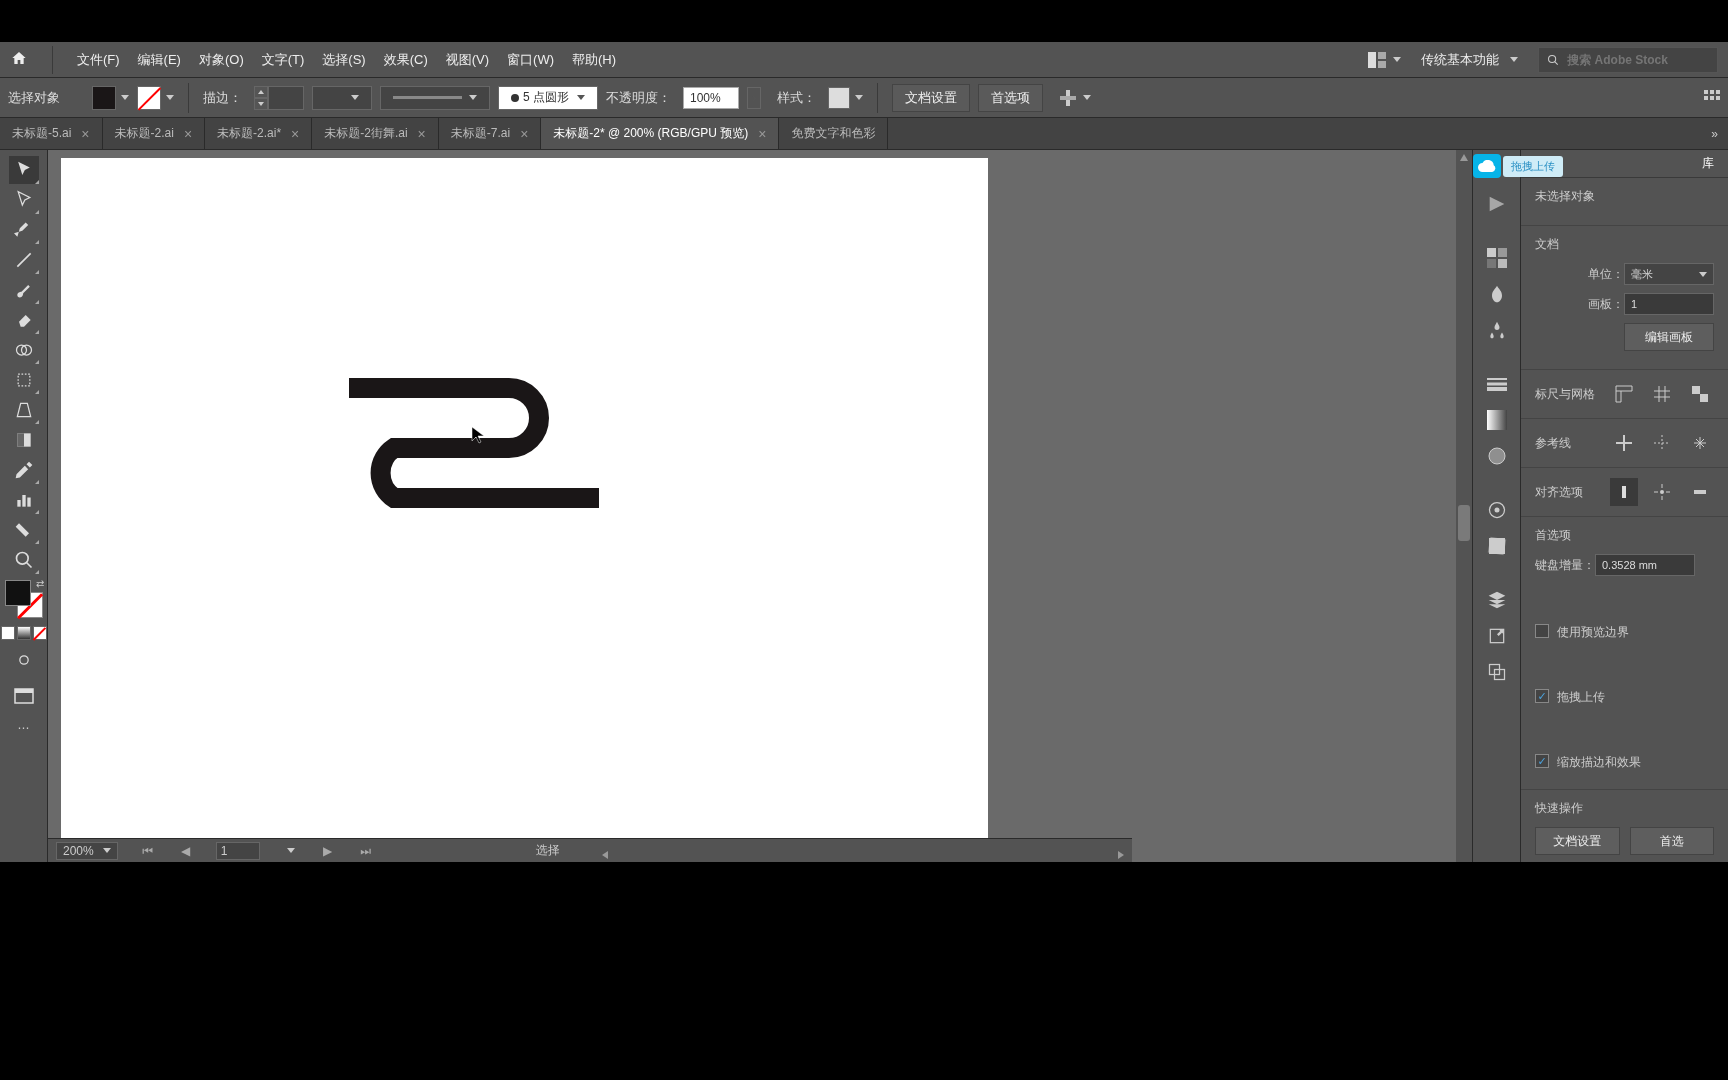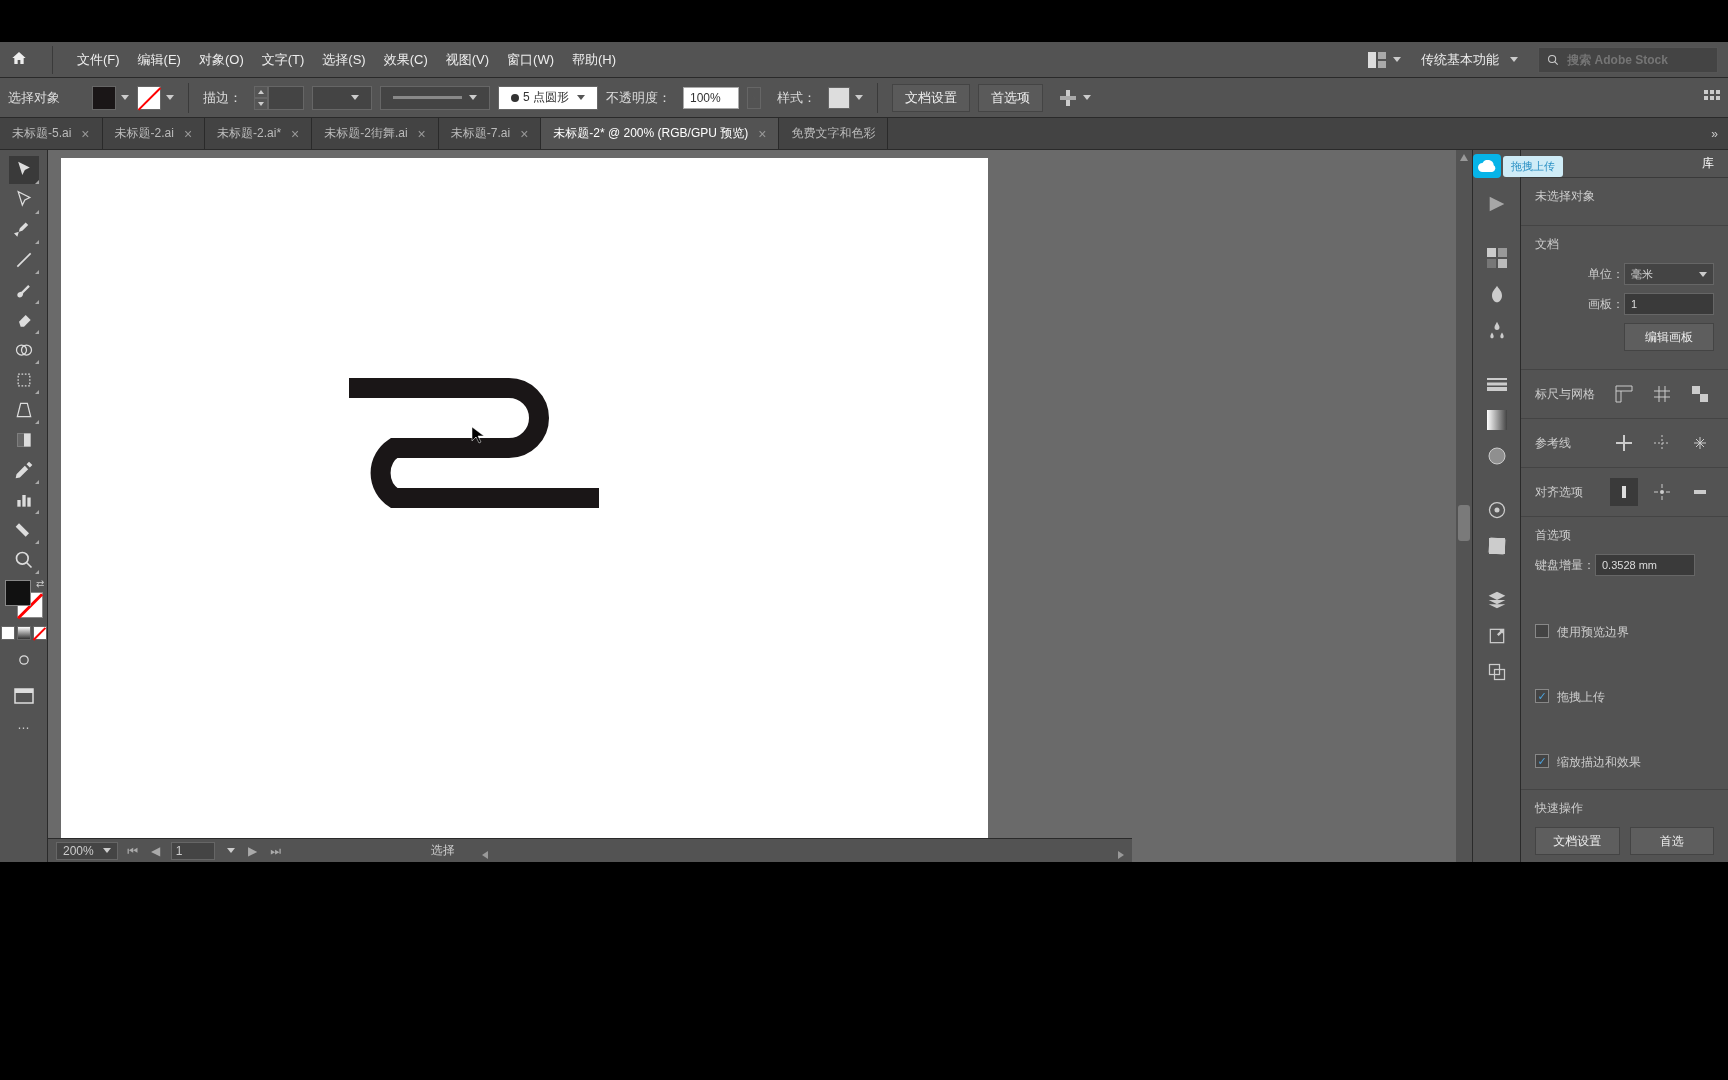--- a/index.html
+++ b/index.html
@@ -81,21 +81,21 @@
 .prop-input { background: #3a3a3a; border: 1px solid #666; height: 22px; width: 90px; padding: 0 6px; color: #ddd; font-size: 11px; display: flex; align-items: center; }
 .panel-btn { background: #5e5e5e; border: 1px solid #444; height: 28px; display: flex; align-items: center; justify-content: center; font-size: 12px; color: #eee; }
 .icon-row { display: flex; gap: 10px; justify-content: flex-end; align-items: center; }
 .icon-box { width: 28px; height: 28px; display: flex; align-items: center; justify-content: center; cursor: pointer; border: 1px solid transparent; }
 .checkbox-row { display: flex; align-items: flex-start; gap: 8px; margin-bottom: 8px; margin-top: 48px; }
 .chk { width: 14px; height: 14px; border: 1px solid #888; display: flex; align-items: center; justify-content: center; background: #444; }
 .chk.checked::after { content: "✓"; color: #4aa3df; font-size: 11px; }
 .btn-row { display: flex; gap: 10px; }
 .btn-row .panel-btn { flex: 1; }
 
-.status-bar { background: #535353; height: 24px; display: flex; align-items: center; padding: 0 8px; gap: 7px; border-top: 1px solid #2a2a2a; font-size: 12px; width: 1084px; position: absolute; bottom: 218px; left: 48px; }
+.status-bar { background: #535353; height: 24px; display: flex; align-items: center; padding: 0 8px; gap: 22px; border-top: 1px solid #2a2a2a; font-size: 12px; width: 1084px; position: absolute; bottom: 218px; left: 48px; }
 .status-select { background: #444; border: 1px solid #666; height: 18px; padding: 0 6px; display: flex; align-items: center; gap: 6px; }
 .nav-btn { width: 16px; height: 16px; display: flex; align-items: center; justify-content: center; color: #aaa; cursor: pointer; }
 .status-artboard { background: #444; border: 1px solid #666; width: 44px; height: 18px; padding: 0 4px; display: flex; align-items: center; }
 .status-tool { margin-left: 140px; color: #ccc; }
 .h-scroll { flex: 1; margin-left: 20px; height: 14px; position: relative; display: flex; align-items: center; }
 .h-scroll-arrow-l::before { content: ""; border-top: 4px solid transparent; border-bottom: 4px solid transparent; border-right: 6px solid #999; position: absolute; left: 0; }
 .h-scroll-arrow-r::before { content: ""; border-top: 4px solid transparent; border-bottom: 4px solid transparent; border-left: 6px solid #999; position: absolute; right: 0; }
 
 .bottom-black { position: absolute; bottom: 0; left: 0; width: 100%; height: 218px; background: #000; }
 </style>

